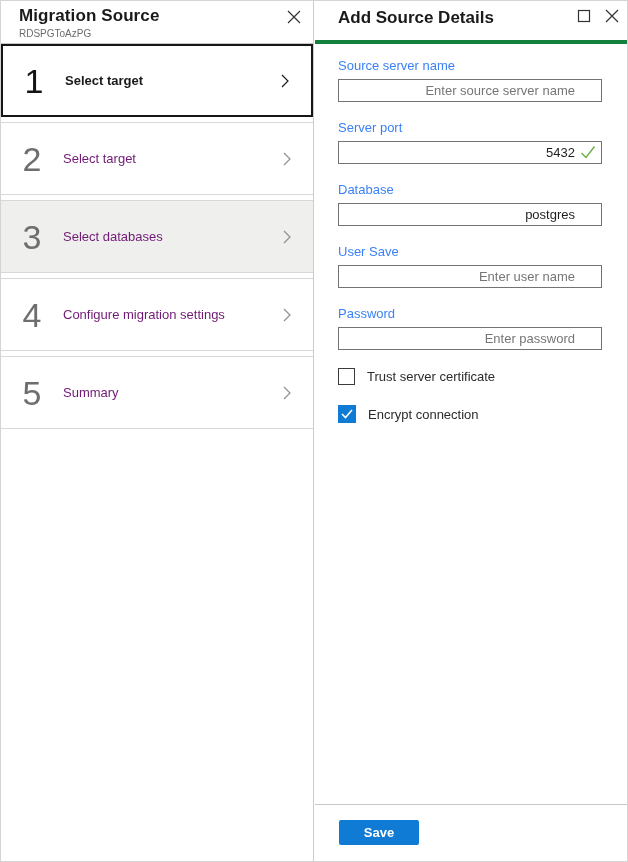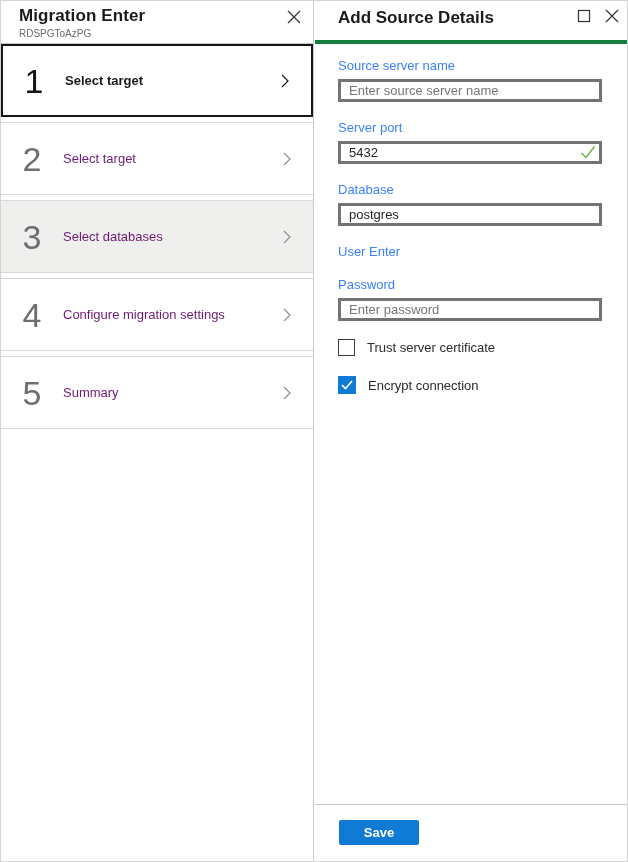--- a/index.html
+++ b/index.html
@@ -29,41 +29,41 @@
   .right-panel { position:absolute; left:314px; top:0; width:314px; height:100%; background:#fff; }
   .rp-header { position:relative; height:43px; border-bottom:4px solid #15803d; padding:7px 12px 0 23px; }
   .rp-title { font-size:17px; font-weight:600; color:#1a1a1a; }
   .rp-controls { position:absolute; right:10px; top:8px; display:flex; gap:14px; }
   .rp-controls .ctl { width:14px; height:14px; cursor:pointer; }
 
   .form { padding:14px 0 0 23px; }
   .field { margin-bottom:18px; width:264px; }
   .field-label { font-size:13px; color:#3b82f6; margin-bottom:6px; display:block; }
   .tb-wrap { position:relative; width:264px; }
-  .tb { width:264px; height:23px; border:3px solid #737373; background:#fff; font-family:"Liberation Sans","DejaVu Sans",sans-serif; font-size:13px; color:#1f1f1f; padding:0 26px 0 8px; outline:none; border-radius:0; }
+  .tb { width:264px; height:23px; border:1px solid #737373; background:#fff; font-family:"Liberation Sans","DejaVu Sans",sans-serif; font-size:13px; color:#1f1f1f; padding:0 26px 0 8px; outline:none; border-radius:0;text-align:right; }
   .tb::placeholder { color:#767676; opacity:1; }
   .valid-check { position:absolute; right:6px; top:4px; width:16px; height:14px; }
 
   .chk-row { display:flex; align-items:center; margin-bottom:20px; cursor:pointer; }
   .chk-row.first { margin-top:0; }
   .chk-box { width:17px; height:17px; border:1.5px solid #3b3b3b; background:#fff; margin-right:12px; display:flex; align-items:center; justify-content:center; flex:none; }
   .chk-box.checked { border:none; width:18px; height:18px; }
   .chk-label { font-size:13px; color:#2b2b2b; }
 
   .rp-footer { position:absolute; left:0; bottom:0; width:100%; height:57px; border-top:1px solid #c8c8c8; background:#fff; }
   .save-btn { position:absolute; left:24px; top:15px; width:80px; height:25px; border:none; border-radius:2px; color:#fff; font-family:"Liberation Sans","DejaVu Sans",sans-serif; font-size:13px; font-weight:700; cursor:pointer; }
 </style>
 </head>
 <body>
 
 <div class="window">
 
   <div class="left-panel">
     <div class="lp-header">
-      <div class="lp-title">Migration Enter</div>
+      <div class="lp-title">Migration Source</div>
       <div class="lp-subtitle">RDSPGToAzPG</div>
       <div class="lp-close">
         <svg width="14" height="14" viewBox="0 0 14 14">
             <path d="M1 1 L13 13 M13 1 L1 13" stroke="#333" stroke-width="1.2" fill="none"></path>
           </svg>
       </div>
     </div>
 
     <div class="steps">
       <div class="step-row active">
@@ -157,21 +157,24 @@
       </div>
 
       <div class="field">
         <label class="field-label">Database</label>
         <div class="tb-wrap">
           <input class="tb" type="text" value="postgres" style="">
         </div>
       </div>
 
       <div class="field">
-        <label class="field-label">User Enter</label>
+        <label class="field-label">User Save</label>
+        <div class="tb-wrap">
+          <input class="tb" type="text" placeholder="Enter user name" style="">
+        </div>
       </div>
 
       <div class="field">
         <label class="field-label">Password</label>
         <div class="tb-wrap">
           <input class="tb" type="text" placeholder="Enter password" style="">
         </div>
       </div>
 
       <div class="chk-row first">

